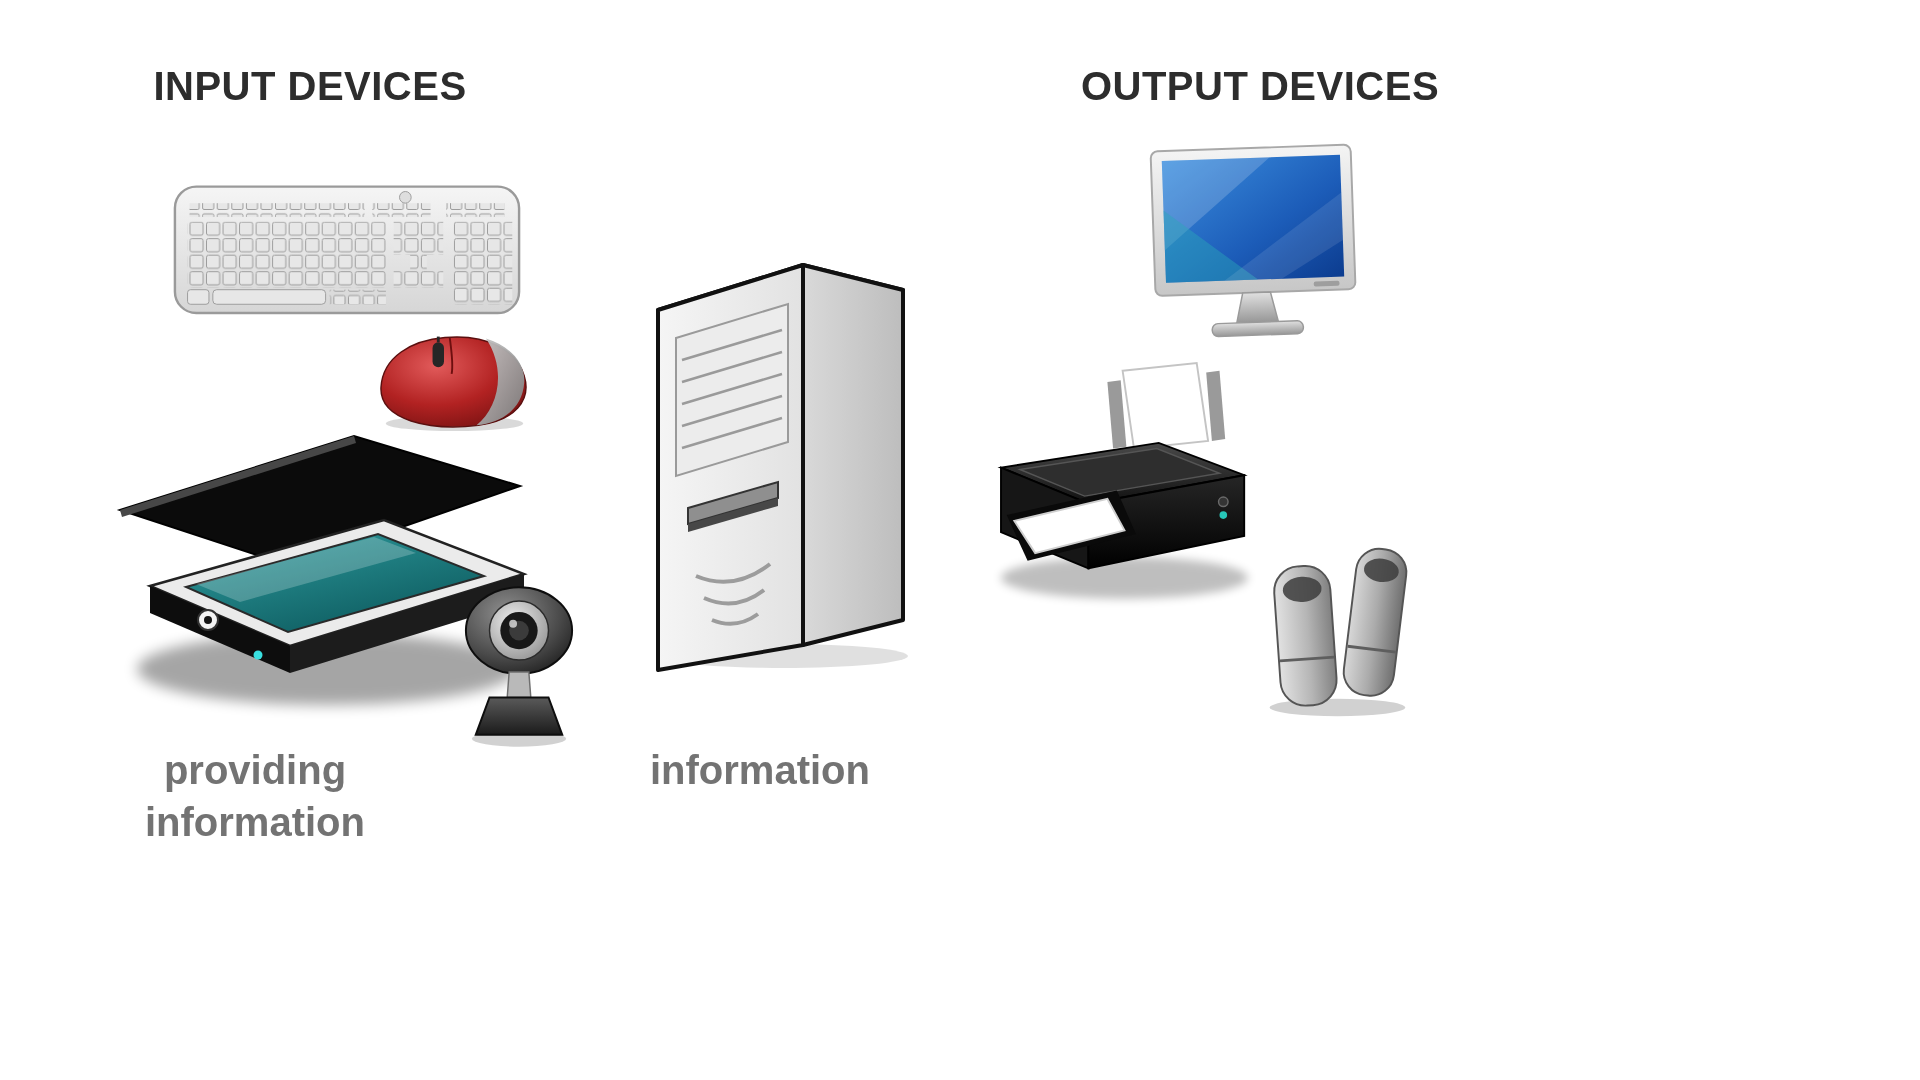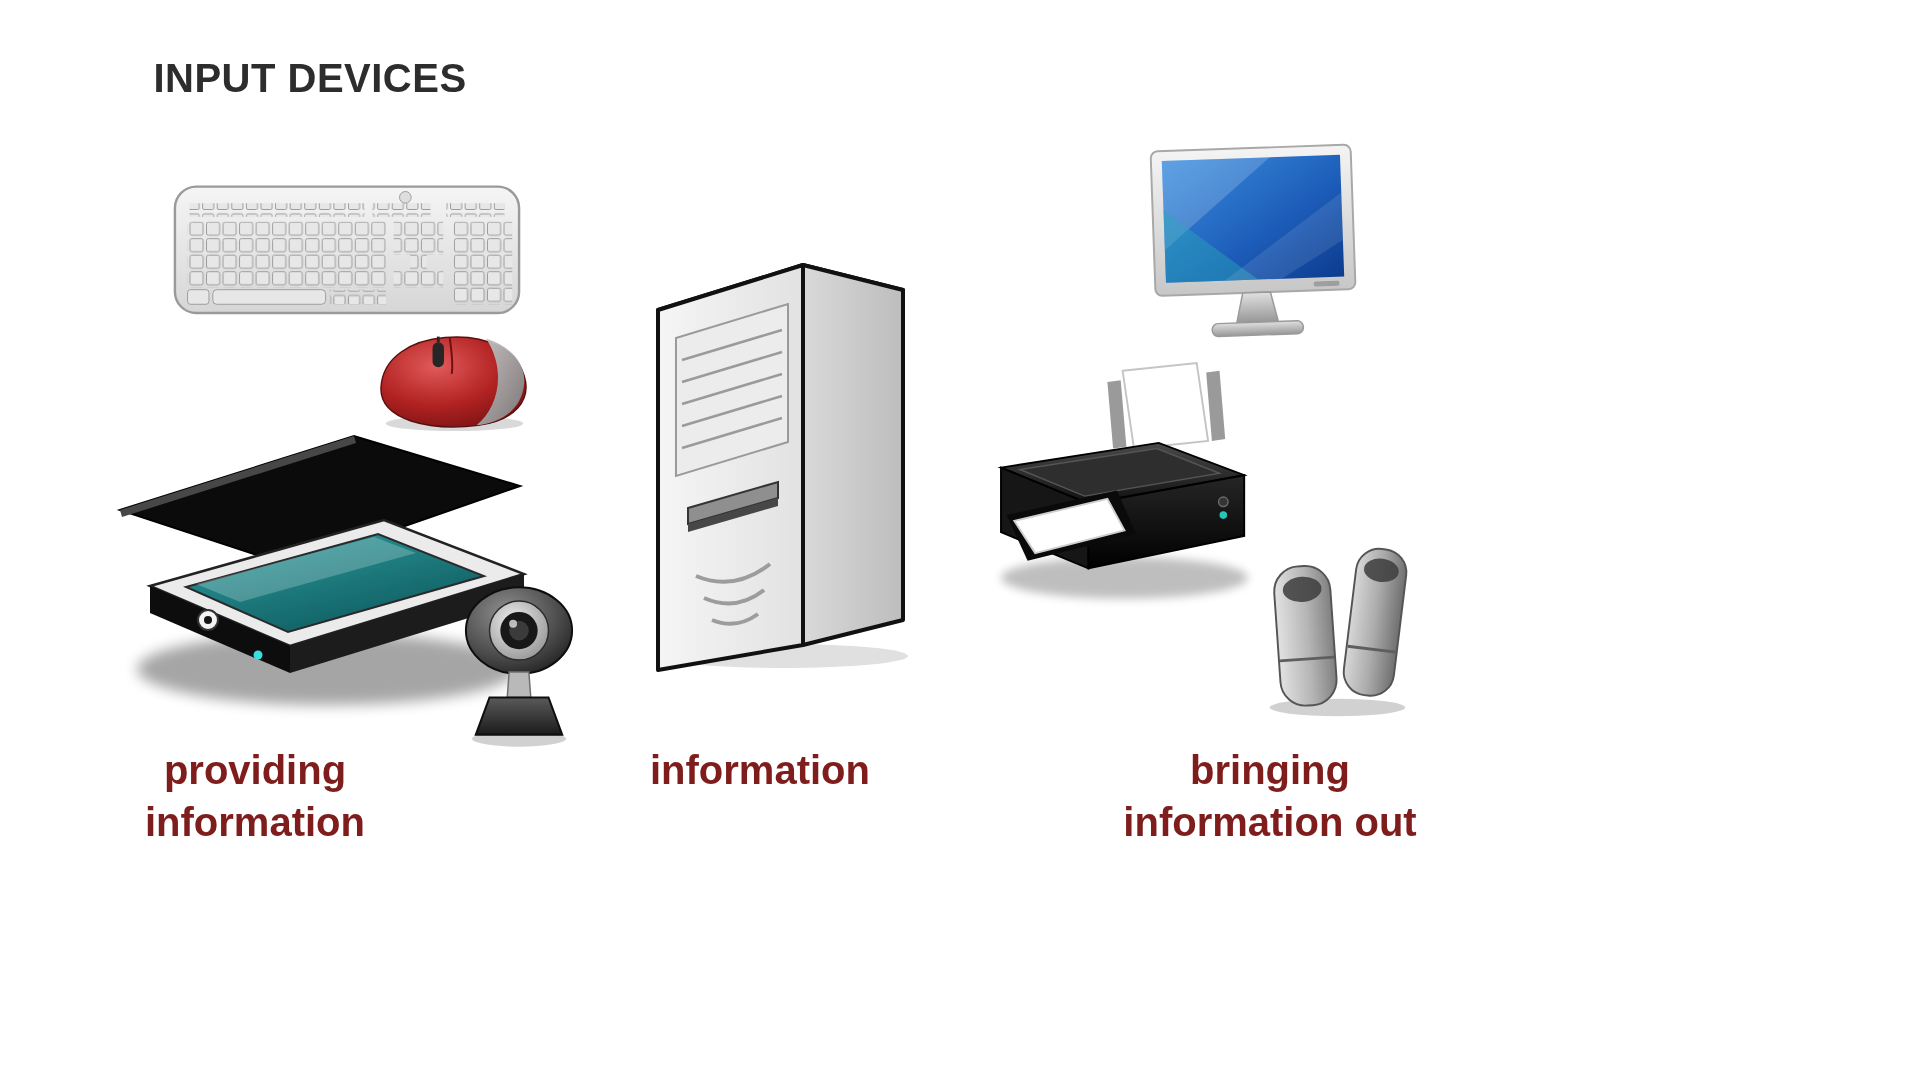--- a/index.html
+++ b/index.html
@@ -12,41 +12,42 @@
     font-family: "Liberation Sans", "DejaVu Sans", sans-serif;
   }
   .col-header {
     position: absolute;
     width: 500px;
     text-align: center;
     font-size: 40px;
     font-weight: 700;
     letter-spacing: 0.5px;
     color: #2d2d2d;
-    top: 56px;
+    top: 64px;
   }
   .col-caption {
     position: absolute;
     width: 510px;
     text-align: center;
     font-size: 40px;
     font-weight: 700;
-    color: #7f1d1d;
+    color: #737373;
     line-height: 52px;
     top: 744px;
   }
   .device { position: absolute; }
   .device svg { display: block; width: 100%; height: 100%; }
 </style>
 </head>
 <body>
 
 <div id="stage">
 
   <div class="col-header" style="left:60px">INPUT DEVICES</div>
+  <div class="col-header" style="left:1010px">OUTPUT DEVICES</div>
 
   <div class="device" style="left:172px; top:170px; width:350px; height:148px;">
     <svg viewBox="0 0 360 150">
       <defs>
         <linearGradient id="kbBody" x1="0" y1="0" x2="0" y2="1">
           <stop offset="0" stop-color="#f5f5f5"></stop>
             <stop offset="1" stop-color="#d6d6d6"></stop>
         </linearGradient>
         <pattern id="kbKeys" width="17" height="17" patternUnits="userSpaceOnUse">
           <rect x="1.5" y="1.5" width="13.5" height="13.5" rx="2" fill="#e7e7e7" stroke="#9c9c9c" stroke-width="1"></rect>
@@ -275,18 +276,14 @@
     </svg>
   </div>
 
   <div class="col-caption" style="left:0px">
     <div>providing</div>
     <div>information</div>
   </div>
   <div class="col-caption" style="left:505px">
     <div>information</div>
   </div>
-  <div class="col-caption" style="left:1015px">
-    <div>bringing</div>
-    <div>information out</div>
-  </div>
 
 </div>
 
 </body></html>

